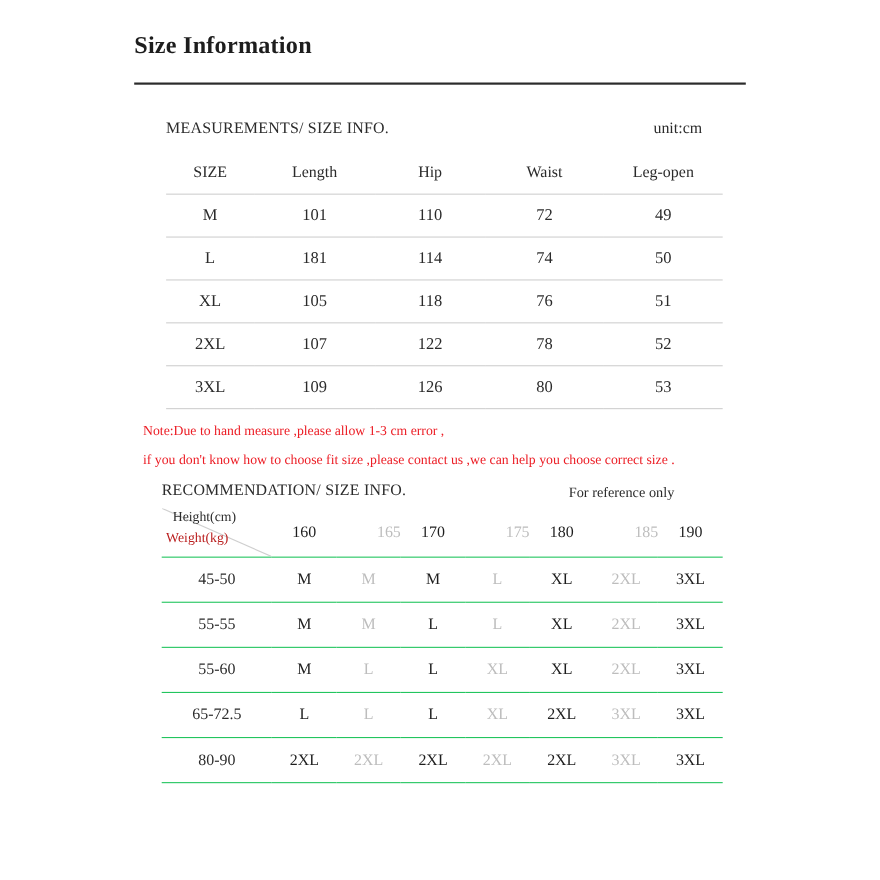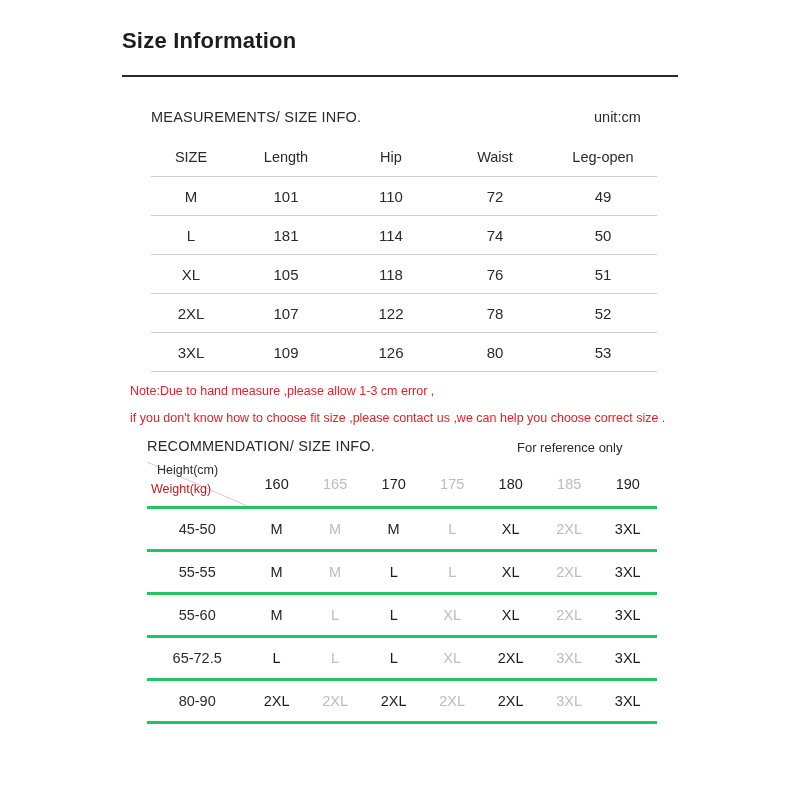--- a/index.html
+++ b/index.html
@@ -14,20 +14,21 @@
     color: #2b2b2b;
     position: relative;
     overflow: hidden;
   }
   .page {
     position: absolute;
     left: 0; top: 0;
     width: 800px;
     height: 656px;
     box-sizing: border-box;
+    font-family: Liberation Serif, serif;
   }
 
   
   .title {
     position: absolute;
     left: 122px;
     top: 28px;
     font-size: 22px;
     font-weight: bold;
     color: #1d1d1d;
@@ -118,33 +119,33 @@
   
   .rec-table {
     position: absolute;
     left: 147px;
     top: 462px;
     width: 510px;
     border-collapse: collapse;
     table-layout: fixed;
   }
   .rec-table td {
-    border-bottom: 3px solid #22c55e;
+    border-bottom: 1px solid #22c55e;
     height: 40px;
     text-align: center;
     font-size: 14.5px;
     color: #2b2b2b;
     padding: 0;
   }
   .rec-table col.h { width: 100px; }
   .rec-table col.d { width: 58.3px; }
   .rec-table td.dim { color: #bdbdbd; }
   .rec-table td.strong { color: #1d1d1d; }
   .rec-table tr.head td { height: 44px; }
-  .rec-table tr.head td.dim { color: #bdbdbd; }
+  .rec-table tr.head td.dim { color: #bdbdbd; text-align: right; }
 
   
   .corner {
     position: relative;
     border-bottom: 1px solid #cfcfcf;
     padding: 0;
     height: 44px;
   }
   .corner .diag {
     position: absolute;

